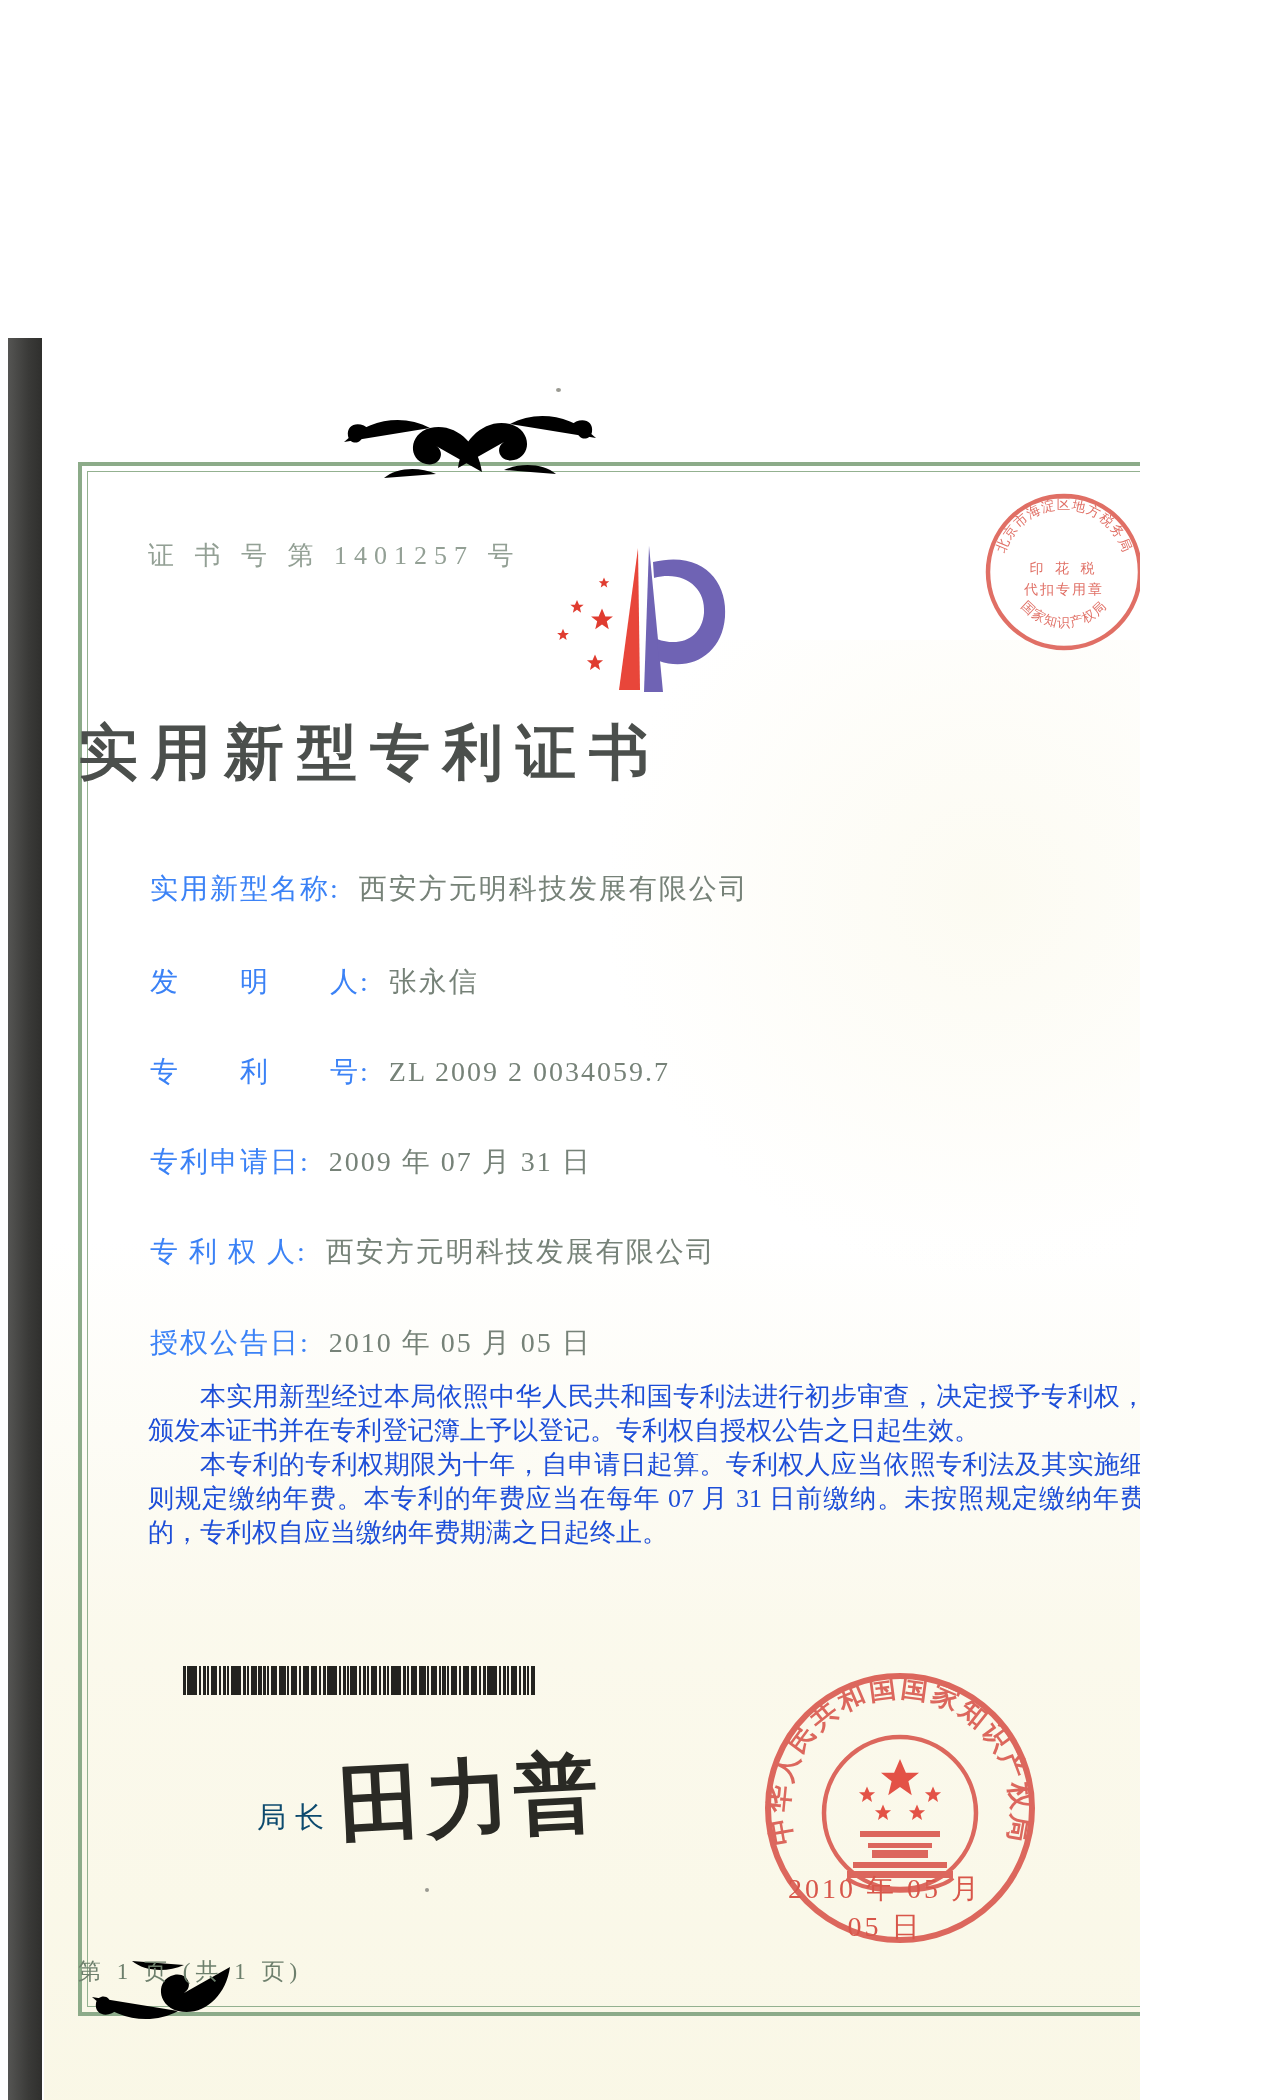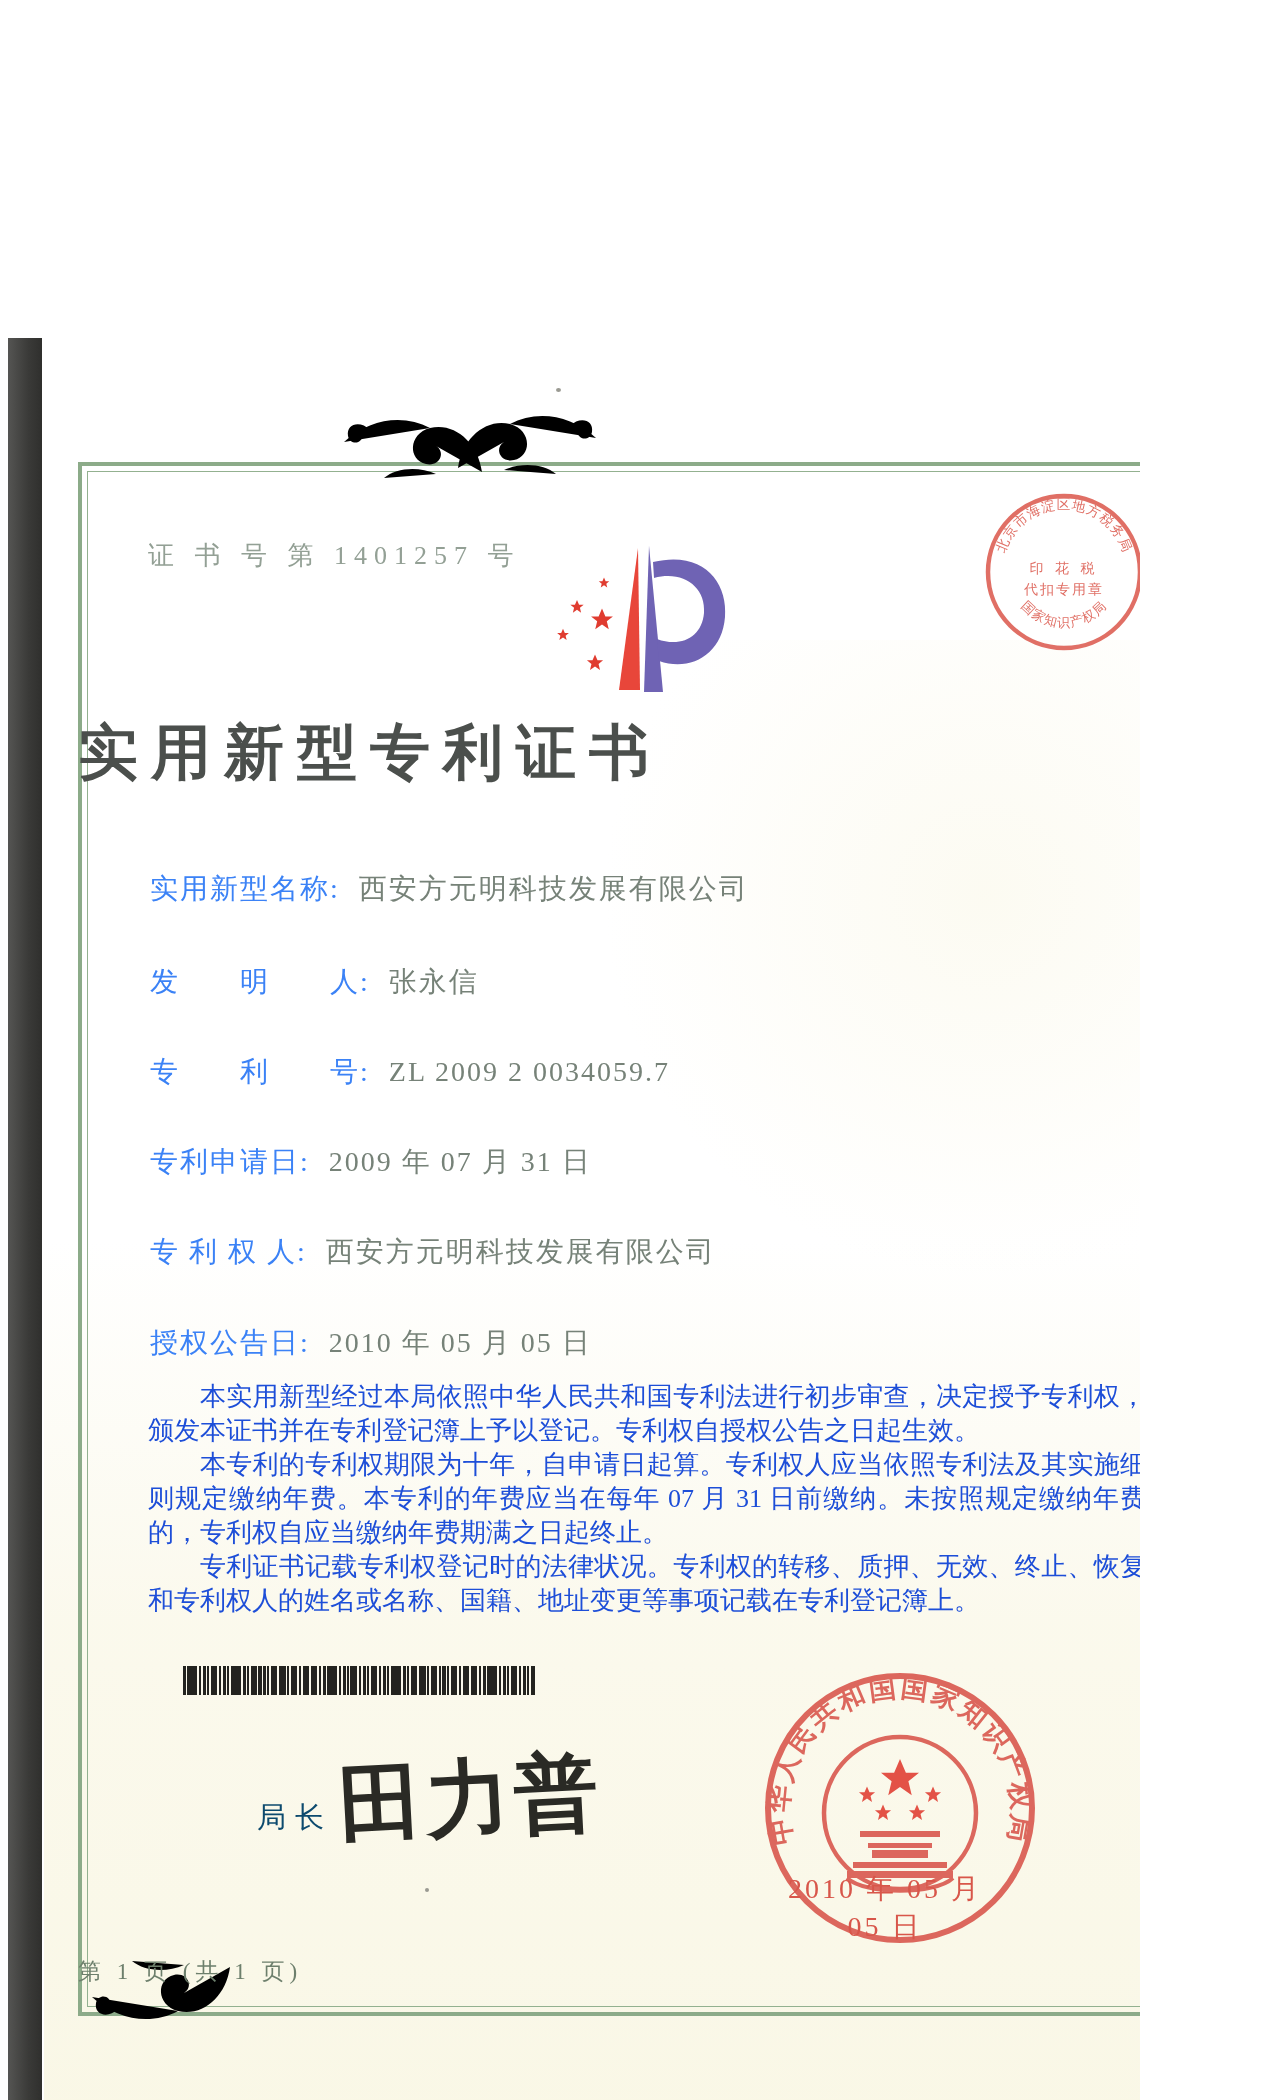--- a/index.html
+++ b/index.html
@@ -151,21 +151,20 @@
     <span class="val">西安方元明科技发展有限公司</span>
   </div>
   <div class="abs field" style="top:1324px">
     <span class="lab">授权公告日:</span>
     <span class="val">2010 年 05 月 05 日</span>
   </div>
 
   <div class="abs bodytext">
     <p>本实用新型经过本局依照中华人民共和国专利法进行初步审查，决定授予专利权，颁发本证书并在专利登记簿上予以登记。专利权自授权公告之日起生效。</p>
     <p>本专利的专利权期限为十年，自申请日起算。专利权人应当依照专利法及其实施细则规定缴纳年费。本专利的年费应当在每年 07 月 31 日前缴纳。未按照规定缴纳年费的，专利权自应当缴纳年费期满之日起终止。</p>
-    <p>专利证书记载专利权登记时的法律状况。专利权的转移、质押、无效、终止、恢复和专利权人的姓名或名称、国籍、地址变更等事项记载在专利登记簿上。</p>
   </div>
 
   <div class="abs barcode"></div>
 
   <div class="abs sig-label">局长</div>
   <div class="abs signature">田力普</div>
 
   <svg class="abs" style="left:755px;top:1663px;opacity:.88" width="290" height="290" viewBox="0 0 290 290">
     <circle cx="145" cy="145" r="132" fill="none" stroke="#d8544a" stroke-width="6"></circle>
     <path id="sealRing" d="M 42,190 A 112 112 0 1 1 248,190" fill="none"></path>

